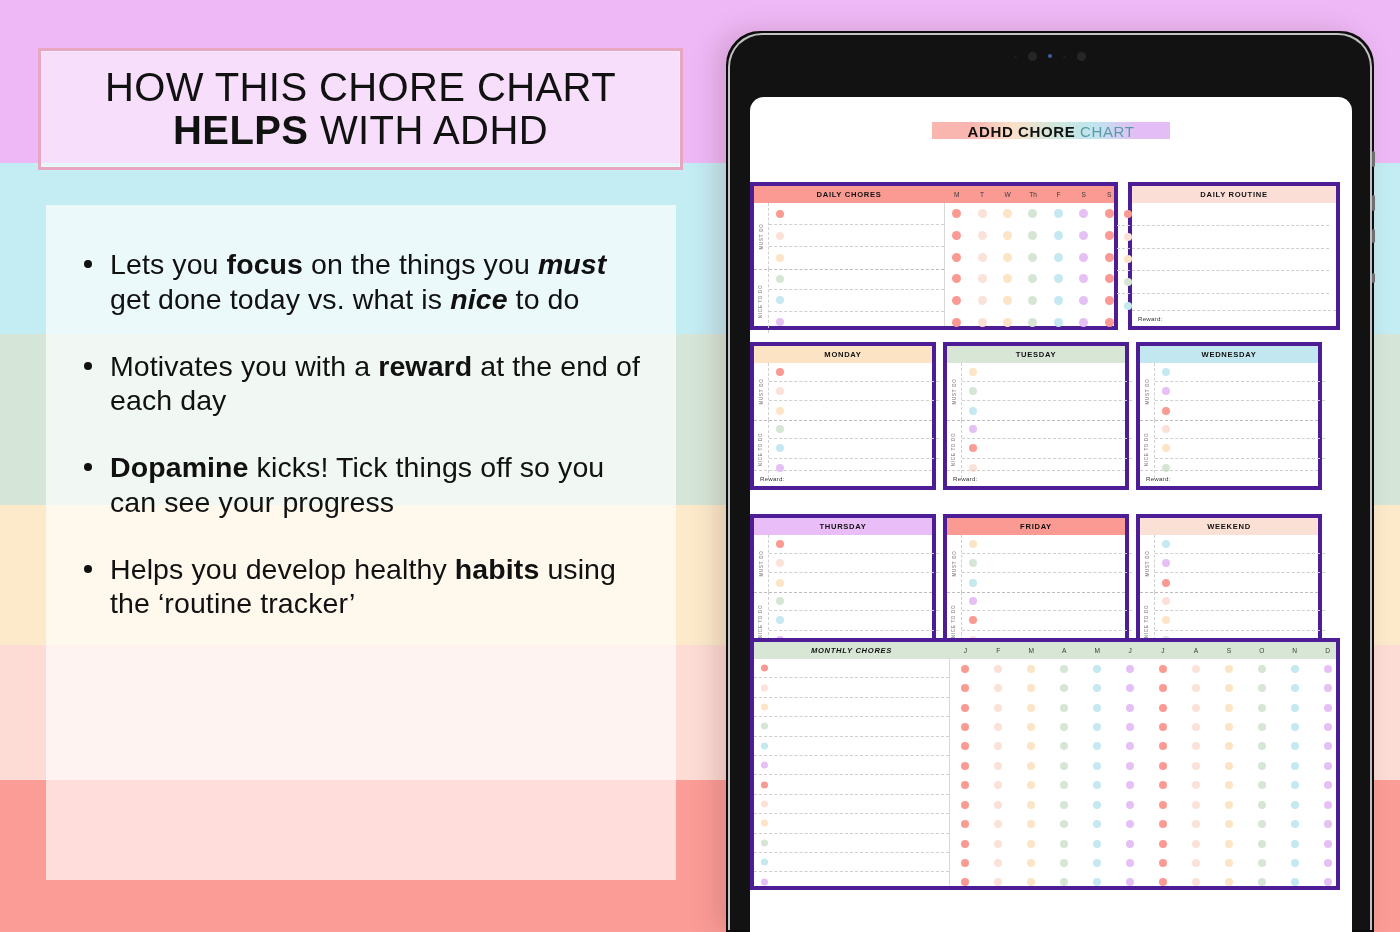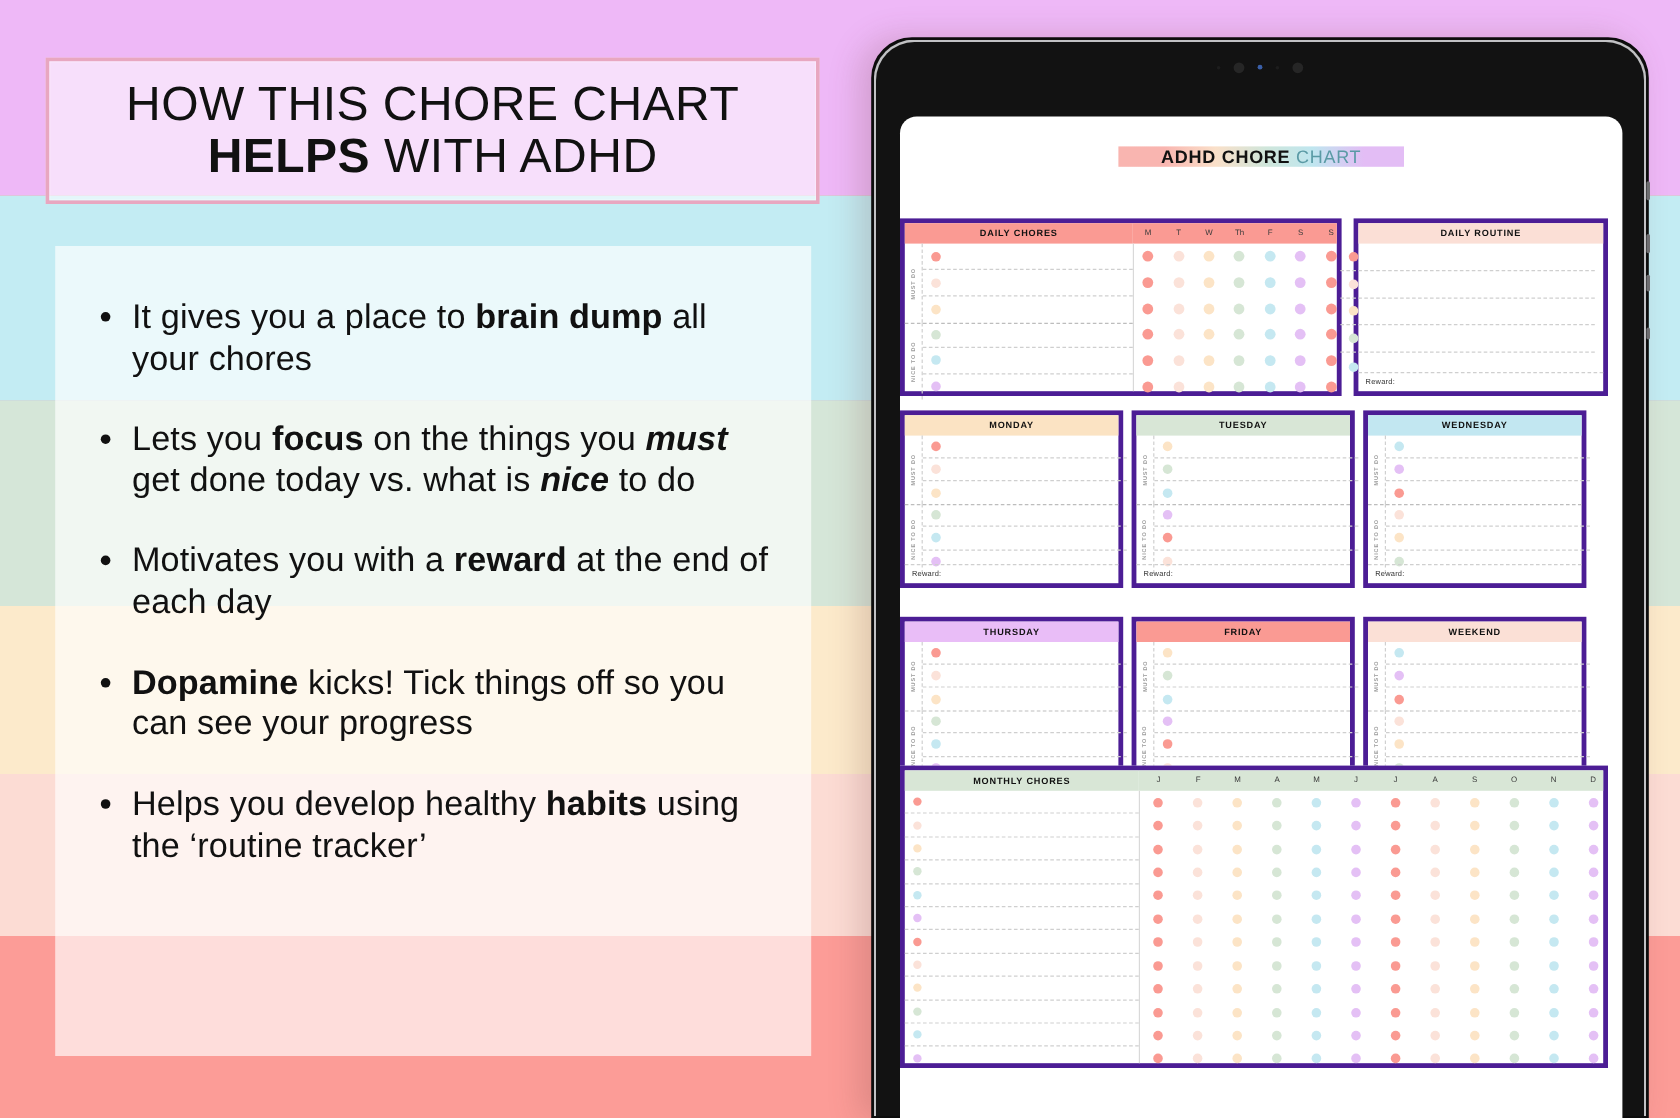--- a/index.html
+++ b/index.html
@@ -157,23 +157,20 @@
     <div id="title-text">
       <span>HOW THIS CHORE CHART</span>
       <span class="l2">
         <b>HELPS</b><span> WITH ADHD</span>
       </span>
     </div>
   </div>
 
   <div id="bullet-card">
     <ul id="bullet-list">
-      <li>
-        <span>It gives you a place to </span><b>brain dump</b><span> all your chores</span>
-      </li>
       <li>
         <span>Lets you </span><b>focus</b><span> on the things you </span><i>must</i><span> get done today vs. what is </span><i>nice</i><span> to do</span>
       </li>
       <li>
         <span>Motivates you with a </span><b>reward</b><span> at the end of each day</span>
       </li>
       <li>
         <span></span><b>Dopamine</b><span> kicks! Tick things off so you can see your progress</span>
       </li>
       <li>
@@ -604,21 +601,21 @@
                 <div class="rdot" style="background: rgb(252, 228, 198);"></div>
               </div>
               <div class="row" style="height: 19.3333px;">
                 <div class="rdot" style="background: rgb(214, 230, 213);"></div>
               </div>
             </div>
             <div class="divider" style="top: 74px;"></div>
             <div class="reward">Reward:</div>
           </div>
           <div class="panel" style="left: 0px; top: 541px; width: 590px; height: 252px;">
-            <div class="p-head" style="background: rgb(216, 230, 214); position: absolute; left: 0px; top: 0px; width: 195px;">MONTHLY CHORES</div>
+            <div class="p-head" style="background: rgb(216, 230, 214); position: absolute; left: 0px; top: 0px; width: 195px; font-style: italic;">MONTHLY CHORES</div>
             <div class="p-head" style="position: absolute; left: 195px; top: 0px; right: 0px; background: rgb(216, 230, 214);"></div>
             <div class="grid-head" style="left: 195px; width: 395px; top: 0px;">
               <div class="gh">J</div>
               <div class="gh">F</div>
               <div class="gh">M</div>
               <div class="gh">A</div>
               <div class="gh">M</div>
               <div class="gh">J</div>
               <div class="gh">J</div>
               <div class="gh">A</div>

